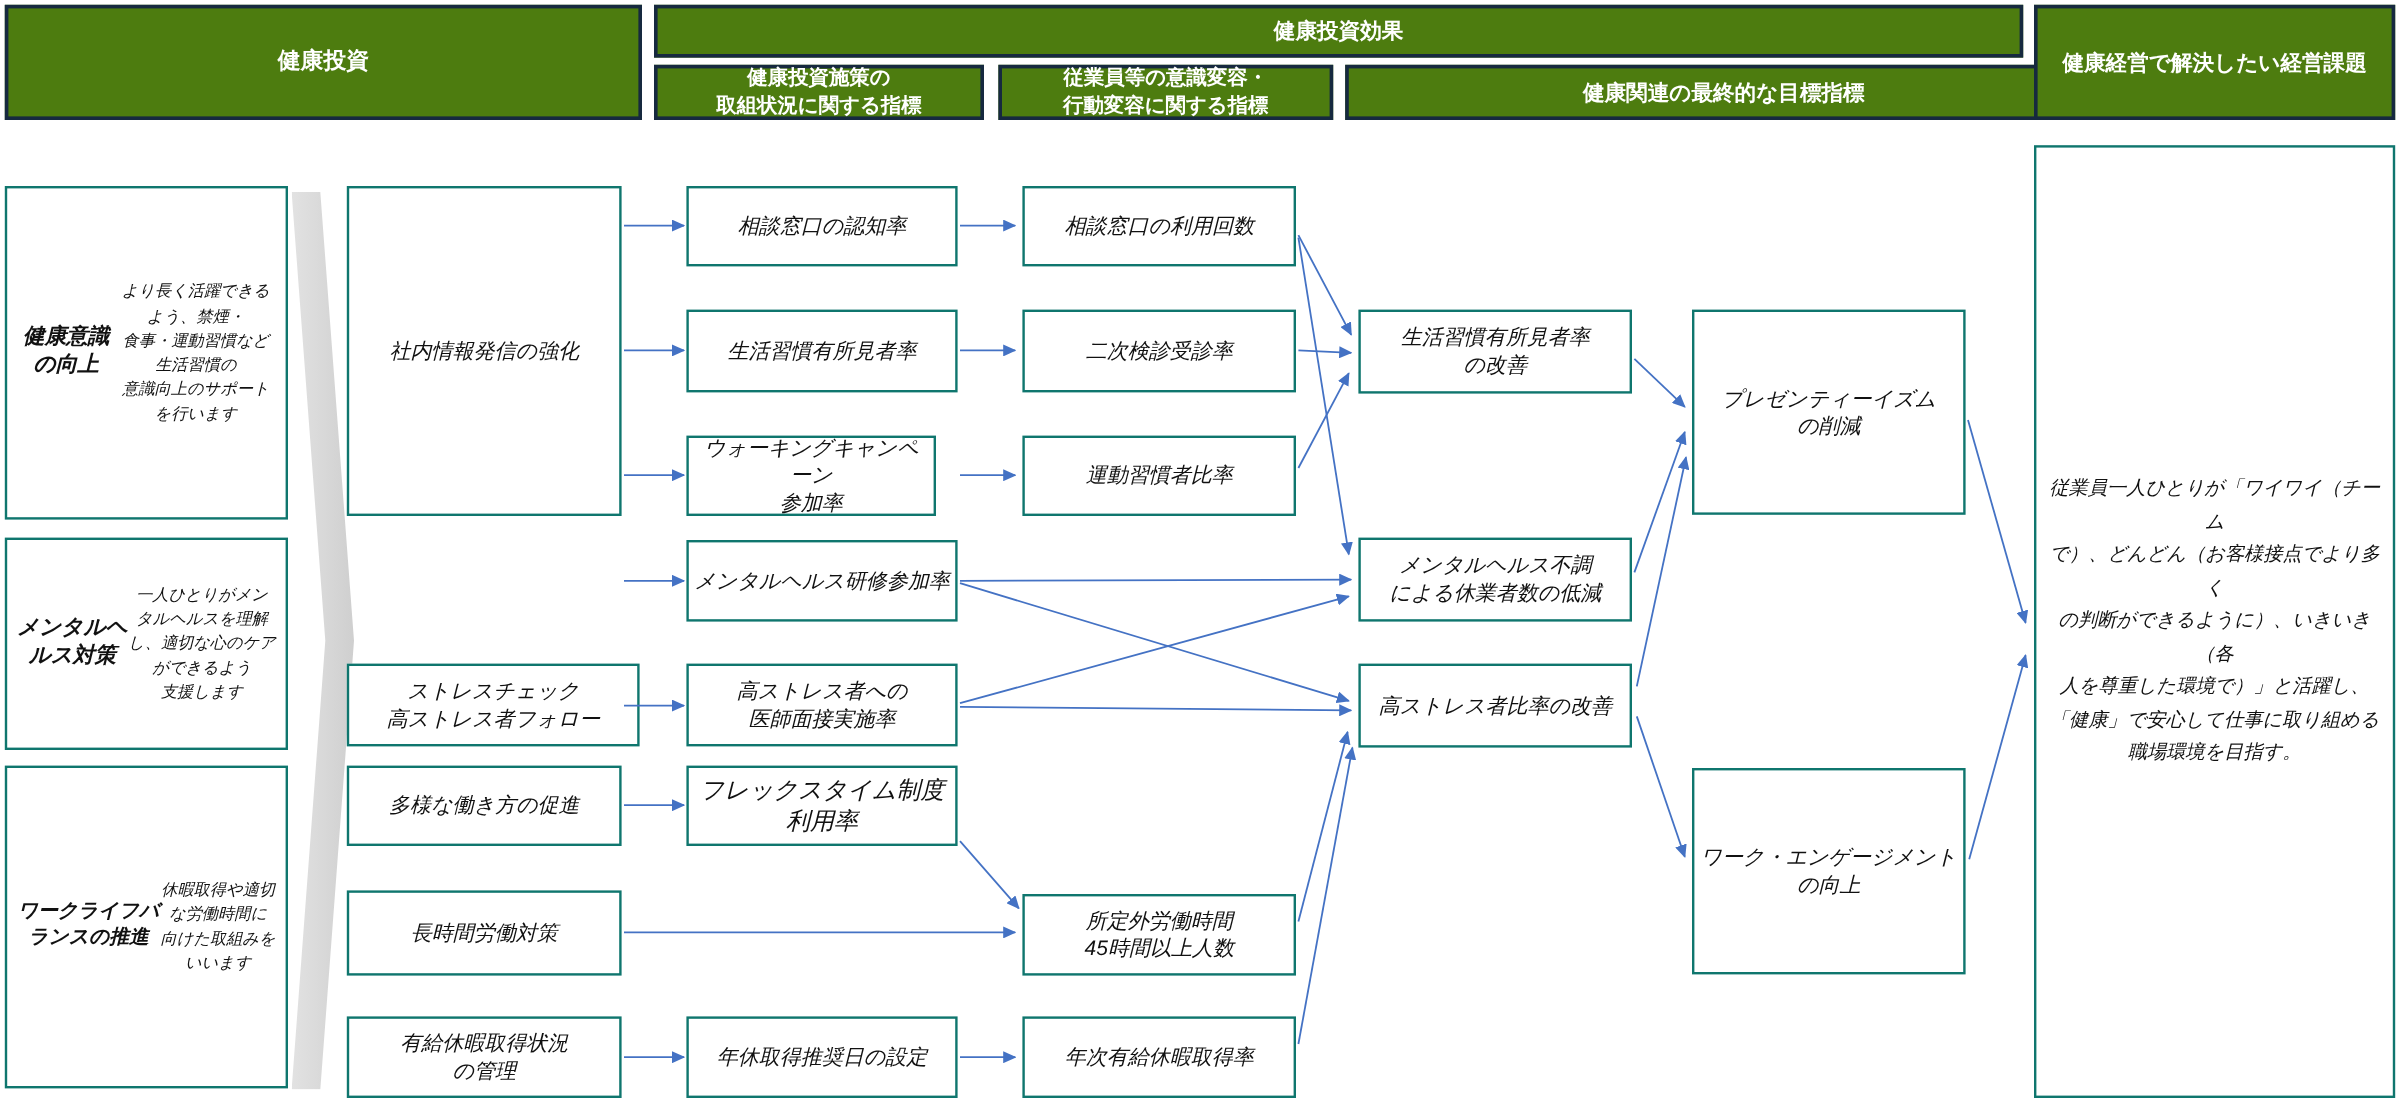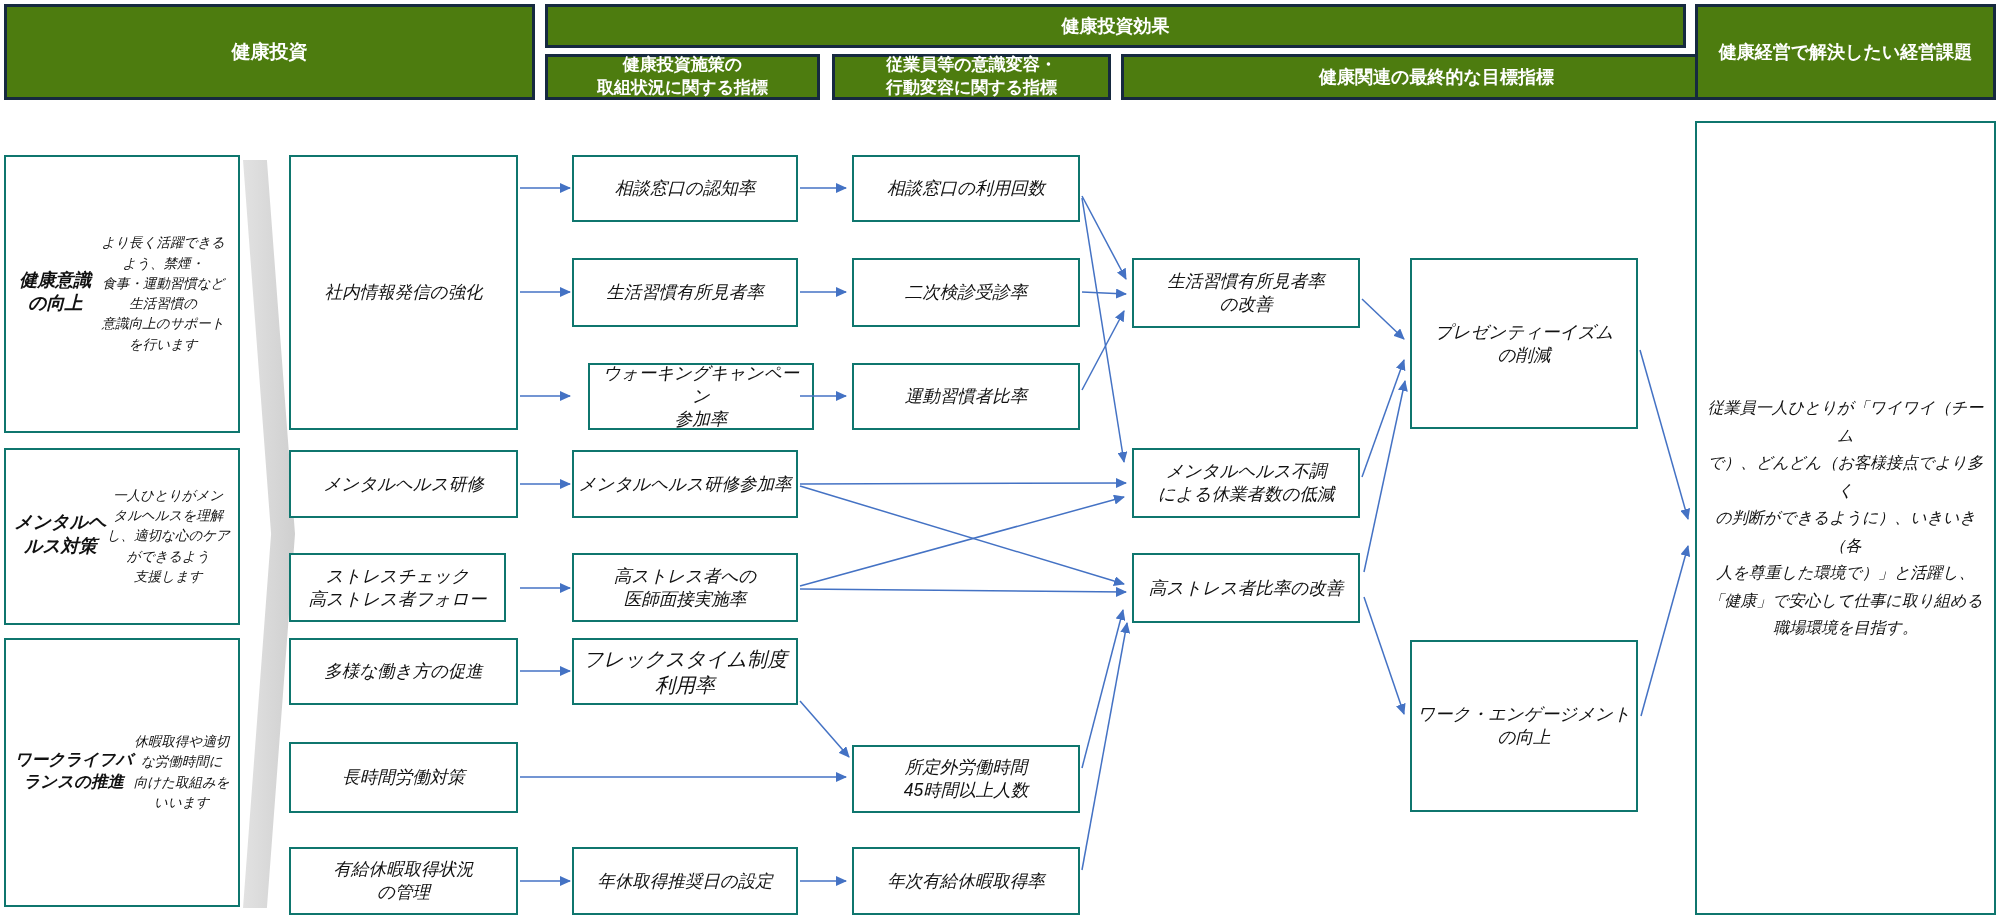--- a/index.html
+++ b/index.html
@@ -64,31 +64,30 @@
   </div>
   <div class="wbox issue" style="left:4px;top:638px;width:236px;height:269px">
     <div class="ttl title-sm">ワークライフバランスの推進</div>
     <div class="dsc">休暇取得や適切な労働時間に
 向けた取組みをいいます</div>
   </div>
 
   <div class="gray-chevron"></div>
 
   <div class="wbox prewrap" style="left:289px;top:155px;width:229px;height:275px">社内情報発信の強化</div>
-  <div class="wbox prewrap" style="left:289px;top:450px;width:229px;height:68px">メンタルヘルス研修</div>
-  <div class="wbox prewrap" style="left:289px;top:553px;width:217px;height:69px">ストレスチェック
+  <div class="wbox prewrap" style="left:289px;top:553px;width:244px;height:69px">ストレスチェック
 高ストレス者フォロー</div>
   <div class="wbox prewrap" style="left:289px;top:638px;width:229px;height:67px">多様な働き方の促進</div>
   <div class="wbox prewrap" style="left:289px;top:742px;width:229px;height:71px">長時間労働対策</div>
   <div class="wbox prewrap" style="left:289px;top:847px;width:229px;height:68px">有給休暇取得状況
 の管理</div>
 
   <div class="wbox prewrap" style="left:572px;top:155px;width:226px;height:67px">相談窓口の認知率</div>
   <div class="wbox prewrap" style="left:572px;top:258px;width:226px;height:69px">生活習慣有所見者率</div>
-  <div class="wbox prewrap" style="left:588px;top:363px;width:226px;height:67px">ウォーキングキャンペーン
+  <div class="wbox prewrap" style="left:572px;top:363px;width:208px;height:67px">ウォーキングキャンペーン
 参加率</div>
   <div class="wbox prewrap" style="left:572px;top:450px;width:226px;height:68px">メンタルヘルス研修参加率</div>
   <div class="wbox prewrap" style="left:572px;top:553px;width:226px;height:69px">高ストレス者への
 医師面接実施率</div>
   <div class="wbox prewrap sm" style="left:572px;top:638px;width:226px;height:67px">フレックスタイム制度利用率</div>
   <div class="wbox prewrap" style="left:572px;top:847px;width:226px;height:68px">年休取得推奨日の設定</div>
 
   <div class="wbox prewrap" style="left:852px;top:155px;width:228px;height:67px">相談窓口の利用回数</div>
   <div class="wbox prewrap" style="left:852px;top:258px;width:228px;height:69px">二次検診受診率</div>
   <div class="wbox prewrap" style="left:852px;top:363px;width:228px;height:67px">運動習慣者比率</div>

